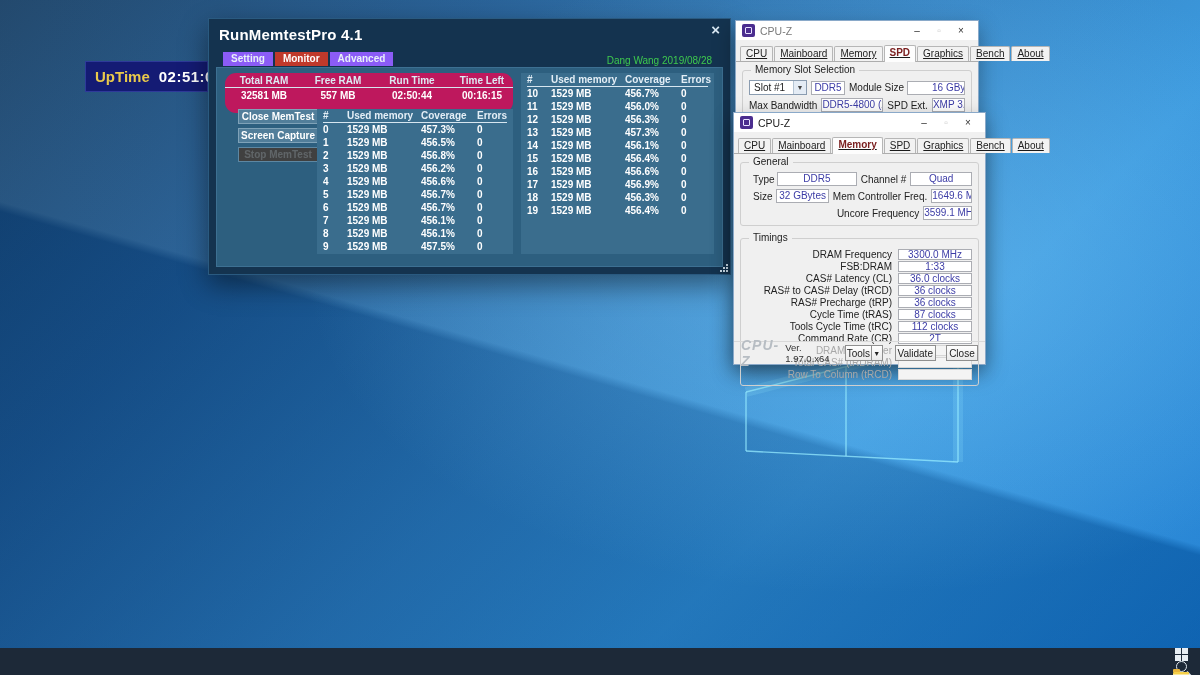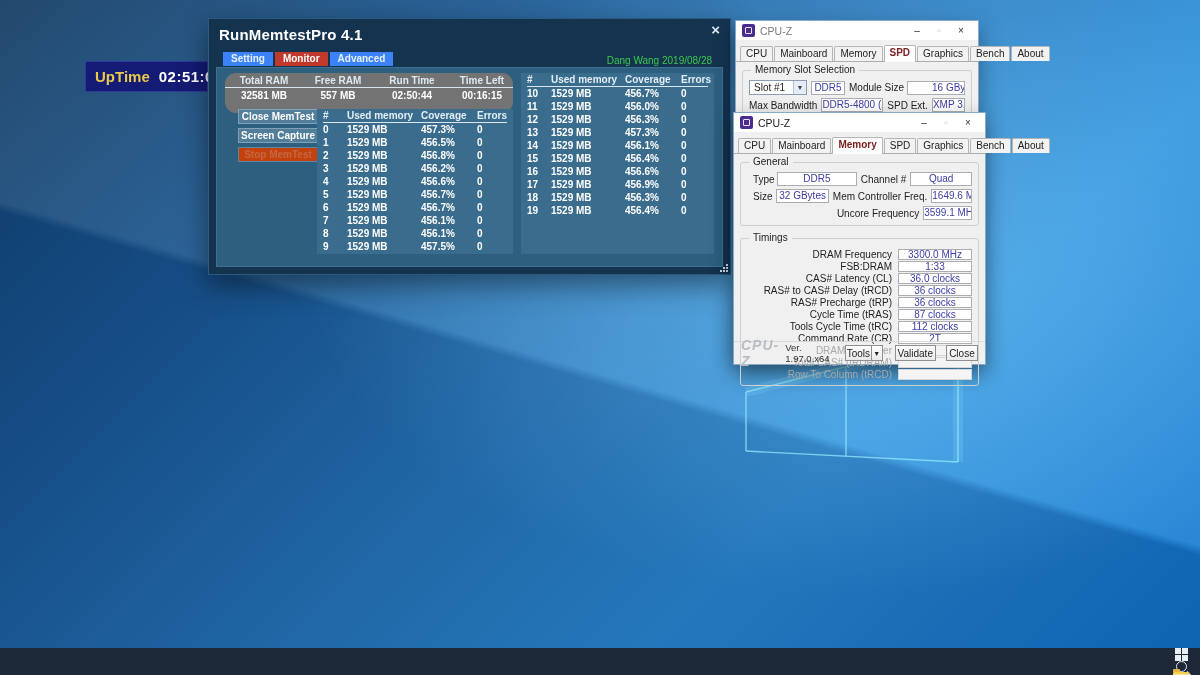--- a/index.html
+++ b/index.html
@@ -32,38 +32,38 @@
 
   
   .mtw {
     position:absolute; left:208px; top:18px; width:523px; height:257px; z-index:2;
     background:#14334f; border:1px solid #2a5a80;
     box-shadow:0 10px 26px rgba(0,0,0,0.45);
   }
   .mtw-title { position:absolute; left:10px; top:7px; color:#fff; font-size:15px; font-weight:bold; letter-spacing:0.2px; }
   .mtw-close { position:absolute; right:10px; top:2px; color:#d9e8f3; font-size:15px; font-weight:bold; cursor:default; }
   .mtw-tabs { position:absolute; left:14px; top:33px; display:flex; gap:2px; }
-  .mtw-tab { padding:1px 8px 2px; font-size:10px; font-weight:bold; color:#e8f1f8; background:#3b82f6; }
+  .mtw-tab { padding:1px 8px 2px; font-size:10px; font-weight:bold; color:#e8f1f8; background:#8b5cf6; }
   .mtw-tab.active { background:#c0392b; color:#fff; }
   .mtw-sig { position:absolute; right:18px; top:36px; color:#3ec94e; font-size:10px; }
   .mtw-panel { position:absolute; left:7px; top:48px; right:7px; bottom:7px; background:#2d5f7f; border:1px solid #3d7092; }
 
-  .stats { position:absolute; left:8px; top:5px; width:288px; height:40px; background:#737373; font-weight:bold;border-radius:11px; }
+  .stats { position:absolute; left:8px; top:5px; width:288px; height:40px; background:#be185d; font-weight:bold;border-radius:11px; }
   .stats .srow { display:grid; grid-template-columns:78px 70px 78px 62px; height:15px; align-items:center; text-align:center; }
   .stats .srow.head { color:#ddeaf3; font-size:10px; border-bottom:1px solid #d7e6f0; }
   .stats .srow.vals { color:#ffffff; font-size:10px; }
 
   .btncol { position:absolute; left:21px; top:41px; width:80px; }
   .mt-btn {
     width:80px; height:15px; margin-bottom:4px;
     background:#527e9a; border:1px solid #7fa2b8;
     color:#fff; font-size:10px; font-weight:bold;
     display:flex; align-items:center; justify-content:center; cursor:default;
   }
-  .mt-btn.disabled { background:#c2410c; border-color:#5d87a2; color:rgba(210,232,244,0.22); }
+  .mt-btn.disabled { background:#404040; border-color:#5d87a2; color:rgba(210,232,244,0.22); }
 
   .mtable { position:absolute; background:#3a6d8d; font-size:10px; font-weight:bold; color:#fff; padding:0 6px; }
   .mtable.left  { left:100px; top:41px; width:196px; height:145px; }
   .mtable.right { left:304px; top:5px;  width:193px; height:181px; }
   .mt-head { display:grid; grid-template-columns:24px 74px 56px 1fr; height:14px; align-items:center; color:#e3eef6; border-bottom:1px solid #d7e6f0; }
   .mt-row  { display:grid; grid-template-columns:24px 74px 56px 1fr; height:13px; align-items:center; }
 
   .grip { position:absolute; right:2px; bottom:2px; width:9px; height:9px;
     background:
       radial-gradient(circle at 8px 2px, #cfe0ec 1px, transparent 1.2px),
@@ -81,21 +81,21 @@
 
   .cz-title { height:19px; background:#fff; display:flex; align-items:center; gap:5px; padding:0 6px; }
   .cz-ico { width:13px; height:13px; background:#4b2d8f; border-radius:2px; position:relative; flex:0 0 13px; }
   .cz-ico::after { content:""; position:absolute; inset:3px; border:1px solid #e8e2ff; border-radius:1px; }
   .cz-name { font-size:10.5px; color:#1a1a1a; }
   .cz.spd .cz-name { color:#7a7a7a; }
   .cz-ctrl { margin-left:auto; display:flex; align-items:center; gap:0; }
   .cz-ctrl span { width:22px; text-align:center; font-size:10px; color:#333; cursor:default; }
   .cz-ctrl .max { color:#c0c0c0; }
 
-  .cz-tabs { display:flex; align-items:flex-end; padding:4px 4px 0; border-bottom:1px solid #adadad; }
+  .cz-tabs { display:flex; align-items:flex-end; padding:4px 4px 0; border-bottom:1px solid #adadad;text-decoration:underline; }
   .cz-tab { padding:1px 5px 2px; font-size:10px; background:#f2f2f2; border:1px solid #b6b6b6; border-bottom:none; border-radius:2px 2px 0 0; margin-right:1px; color:#222; cursor:default; }
   .cz-tab.active { background:#fdfdfd; font-weight:bold; color:#7b2020; padding-bottom:4px; position:relative; top:1px; }
 
   .cz-group { position:relative; border:1px solid #cfcfcf; border-radius:3px; margin:8px 6px 0; padding:9px 6px 5px; }
   .cz-group-label { position:absolute; top:-7px; left:8px; background:#f0f0f0; padding:0 4px; font-size:10px; color:#222; }
 
   .frow { display:flex; align-items:center; gap:4px; margin-bottom:3px; }
   .cz-label { font-size:10px; color:#222; text-align:right; white-space:nowrap; }
   .cz-label.off { color:#a8a8a8; }
   .cz-field {

